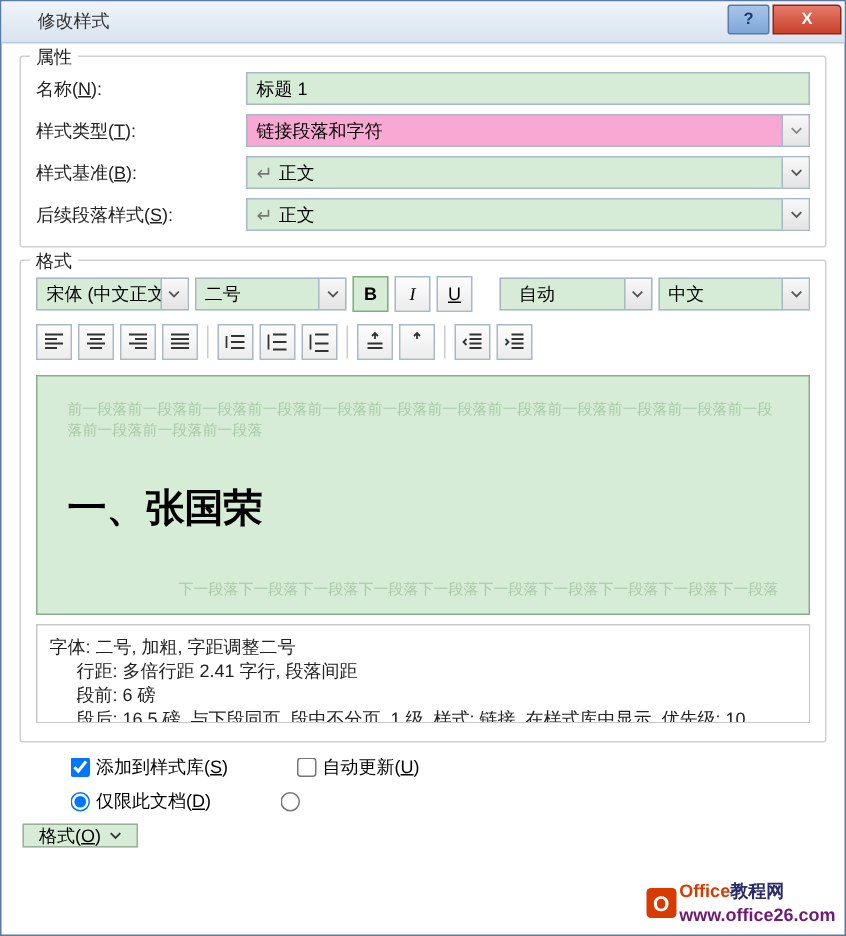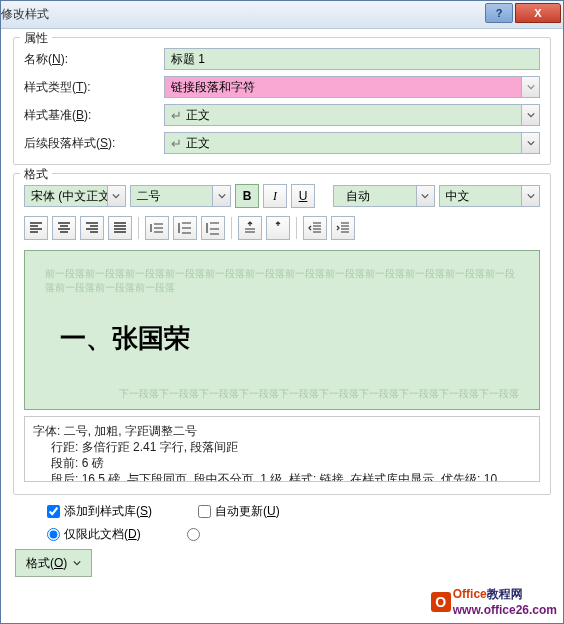--- a/index.html
+++ b/index.html
@@ -1,20 +1,20 @@
 <!DOCTYPE html>
 <html><head>
 <meta charset="utf-8">
 <style>
 * { box-sizing: border-box; margin: 0; padding: 0; }
 body { font-family: "Microsoft YaHei", SimSun, sans-serif; font-size: 12px; background: #555; }
 
 .window { width: 564px; height: 624px; background: #fff; border: 1px solid #5a7aa3; position: relative; }
 
-.titlebar { height: 28px; background: linear-gradient(#f0f4fa,#d8e4f0); display: flex; align-items: center; padding-left: 0; border-bottom: 1px solid #b8c8dc; }
+.titlebar { height: 28px; background: linear-gradient(#f0f4fa,#d8e4f0); display: flex; align-items: center; padding-left: 24px; border-bottom: 1px solid #b8c8dc; }
 .titlebar .title { flex: 1; font-size: 12px; color: #333; }
 .tb-btns { display: flex; height: 100%; }
 .tb-btn { width: 38px; height: 22px; display: flex; align-items: center; justify-content: center; border: 1px solid transparent; font-size: 11px; color: #fff; }
 .tb-help { background: linear-gradient(#a9c5e8,#7ea6d8); border: 1px solid #5a7aa3; border-radius: 2px; width: 28px; height: 20px; margin-right: 2px; margin-top: 2px; color:#1a3c6e; font-weight:bold; }
 .tb-close { background: linear-gradient(#e67a6a,#c8412b); border: 1px solid #8a2818; border-radius: 0 3px 0 0; width: 46px; height: 20px; margin-right: 2px; margin-top: 2px; font-weight:bold; }
 
 .content { padding: 8px 12px 10px 12px; }
 
 .groupbox { border: 1px solid #d0d0d0; border-radius: 2px; padding: 10px 10px 10px 10px; margin-bottom: 8px; position: relative; }
 .groupbox > .legend { position: absolute; top: -8px; left: 6px; background: #fff; padding: 0 4px; font-size: 12px; color: #222; }
@@ -36,31 +36,31 @@
 
 .fontcombo { width: 128px; }
 .sizecombo { width: 58px; }
 .colorcombo { width: 74px; }
 .langcombo { width: 82px; }
 
 .toolbar2 { display: flex; align-items: center; gap: 4px; margin-top: 8px; }
 
 .preview { border: 1px solid #8aae8a; background: #d6ecd6; height: 160px; margin-top: 10px; padding: 16px 20px; position: relative; overflow: hidden; }
 .preview .ghost { color: #a8caa8; font-size: 10px; line-height: 14px; }
-.preview .sample { font-family: SimSun, serif; font-size: 26px; font-weight: bold; color: #000; margin: 26px 0 18px 15px; }
+.preview .sample { font-family: SimSun, serif; font-size: 26px; font-weight: bold; color: #000; margin: 26px 0 18px 0; }
 
 .descbox { border: 1px solid #c8c8c8; background: #fff; height: 66px; padding: 6px 8px; margin-top: 6px; font-size: 12px; line-height: 16px; overflow: auto; color: #222; }
 
 .checks { margin: 8px 0 4px 2px; }
 .checkrow { display: flex; align-items: center; gap: 14px; margin-bottom: 6px; }
 .checkrow label { display: flex; align-items: center; gap: 4px; font-size: 12px; margin-left: 32px; }
 .checkrow input { margin: 0; }
 
 .footer { display: flex; justify-content: flex-start; padding: 0 2px; }
-.fmtbtn { height: 28px; border: 1px solid #9ab09a; background: #d6ecd6; padding: 0 10px; display: flex; align-items: center; gap: 6px; }
+.fmtbtn { height: 16px; border: 1px solid #9ab09a; background: #d6ecd6; padding: 0 10px; display: flex; align-items: center; gap: 6px; }
 
 .watermark { position: absolute; right: 6px; bottom: 6px; display: flex; align-items: center; gap: 2px; font-weight: bold; }
 .wm-o { width: 20px; height: 20px; background: #d83b01; color:#fff; display:flex; align-items:center; justify-content:center; border-radius:3px; font-family: Arial; font-size:14px; }
 .wm-text span.o1 { color:#d83b01; } .wm-text span.g { color:#2a2a6a; } .wm-text span.url { color:#701a75; font-size:12px; }
 
 .uline { text-decoration: underline; }
 
 svg.icon { width:14px; height:14px; }
 </style>
 </head>

